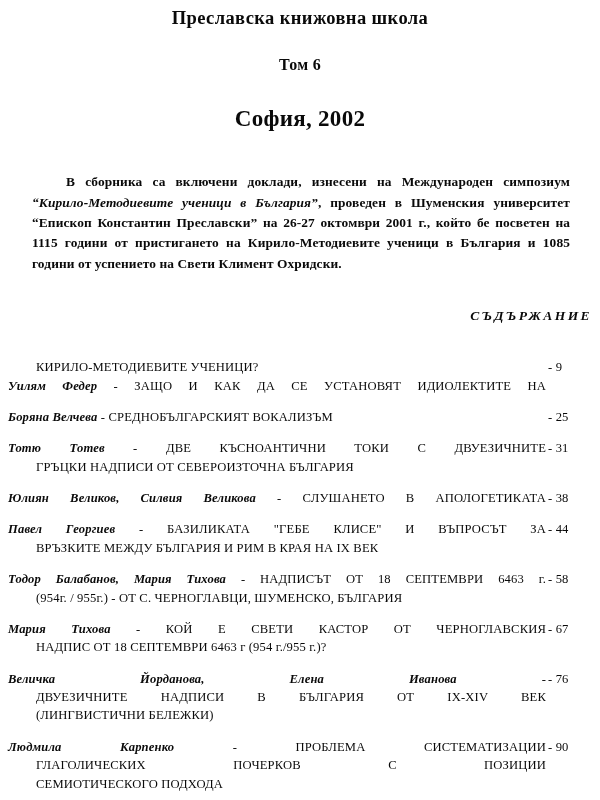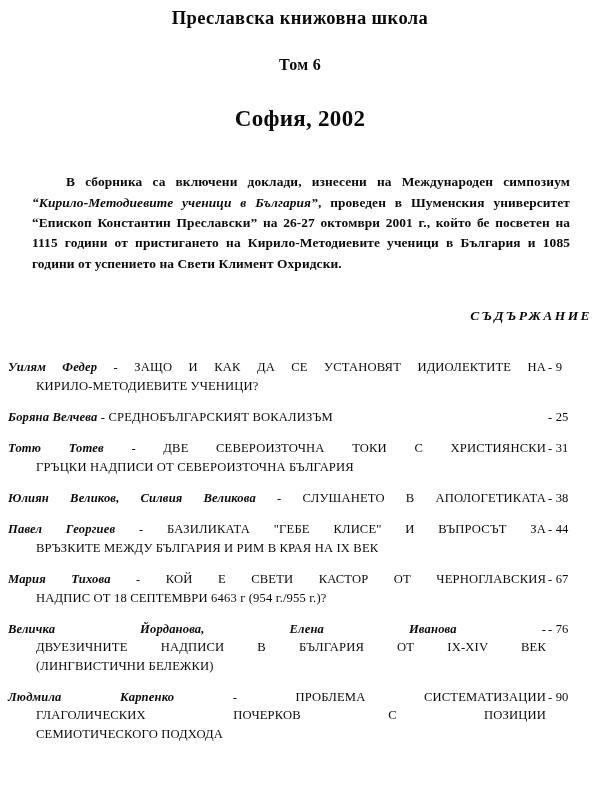--- a/index.html
+++ b/index.html
@@ -130,50 +130,57 @@
     <div class="place-year">София, 2002</div>
   </div>
 
   <div class="abstract"><span>В сборника са включени доклади, изнесени на Международен симпозиум </span><span class="sym-title">“Кирило-Методиевите ученици в България”</span><span>, проведен в Шуменския университет “Епископ Константин Преславски” на 26-27 октомври 2001 г., който бе посветен на 1115 години от пристигането на Кирило-Методиевите ученици в България и 1085 години от успението на Свети Климент Охридски.</span></div>
 
   <div class="contents-heading">СЪДЪРЖАНИЕ</div>
 
   <div class="toc" id="toc">
       <div class="toc-entry">
         <div class="toc-lines">
+          <div class="toc-line cont last-line"><span class="toc-title">КИРИЛО-МЕТОДИЕВИТЕ УЧЕНИЦИ?</span></div>
           <div class="toc-line first"><span class="toc-author">Уилям Федер</span><span class="toc-dash"> - </span><span class="toc-title">ЗАЩО И КАК ДА СЕ УСТАНОВЯТ ИДИОЛЕКТИТЕ НА</span></div>
-          <div class="toc-line cont last-line"><span class="toc-title">КИРИЛО-МЕТОДИЕВИТЕ УЧЕНИЦИ?</span></div>
         </div>
         <div class="toc-page">- 9</div>
       </div>
       <div class="toc-entry">
         <div class="toc-lines">
           <div class="toc-line first last-line"><span class="toc-author">Боряна Велчева</span><span class="toc-dash"> - </span><span class="toc-title">СРЕДНОБЪЛГАРСКИЯТ ВОКАЛИЗЪМ</span></div>
         </div>
         <div class="toc-page">- 25</div>
       </div>
       <div class="toc-entry">
         <div class="toc-lines">
-          <div class="toc-line first"><span class="toc-author">Тотю Тотев</span><span class="toc-dash"> - </span><span class="toc-title">ДВЕ СЕВЕРОИЗТОЧНА ТОКИ С ХРИСТИЯНСКИ</span></div>
+          <div class="toc-line first"><span class="toc-author">Тотю Тотев</span><span class="toc-dash"> - </span><span class="toc-title">ДВЕ КЪСНОАНТИЧНИ ТОКИ С ДВУЕЗИЧНИТЕ</span></div>
           <div class="toc-line cont last-line"><span class="toc-title">ГРЪЦКИ НАДПИСИ ОТ СЕВЕРОИЗТОЧНА БЪЛГАРИЯ</span></div>
         </div>
         <div class="toc-page">- 31</div>
       </div>
       <div class="toc-entry">
         <div class="toc-lines">
           <div class="toc-line first"><span class="toc-author">Юлиян Великов, Силвия Великова</span><span class="toc-dash"> - </span><span class="toc-title">СЛУШАНЕТО В АПОЛОГЕТИКАТА</span></div>
         </div>
         <div class="toc-page">- 38</div>
       </div>
       <div class="toc-entry">
         <div class="toc-lines">
           <div class="toc-line first"><span class="toc-author">Павел Георгиев</span><span class="toc-dash"> - </span><span class="toc-title">БАЗИЛИКАТА "ГЕБЕ КЛИСЕ" И ВЪПРОСЪТ ЗА</span></div>
           <div class="toc-line cont last-line"><span class="toc-title">ВРЪЗКИТЕ МЕЖДУ БЪЛГАРИЯ И РИМ В КРАЯ НА IX ВЕК</span></div>
         </div>
         <div class="toc-page">- 44</div>
+      </div>
+      <div class="toc-entry">
+        <div class="toc-lines">
+          <div class="toc-line first"><span class="toc-author">Тодор Балабанов, Мария Тихова</span><span class="toc-dash"> - </span><span class="toc-title">НАДПИСЪТ ОТ 18 СЕПТЕМВРИ 6463 г.</span></div>
+          <div class="toc-line cont last-line"><span class="toc-title">(954г. / 955г.) - ОТ С. ЧЕРНОГЛАВЦИ, ШУМЕНСКО, БЪЛГАРИЯ</span></div>
+        </div>
+        <div class="toc-page">- 58</div>
       </div>
       <div class="toc-entry">
         <div class="toc-lines">
           <div class="toc-line first"><span class="toc-author">Мария Тихова</span><span class="toc-dash"> - </span><span class="toc-title">КОЙ Е СВЕТИ КАСТОР ОТ ЧЕРНОГЛАВСКИЯ</span></div>
           <div class="toc-line cont last-line"><span class="toc-title">НАДПИС ОТ 18 СЕПТЕМВРИ 6463 г (954 г./955 г.)?</span></div>
         </div>
         <div class="toc-page">- 67</div>
       </div>
       <div class="toc-entry">
         <div class="toc-lines">

